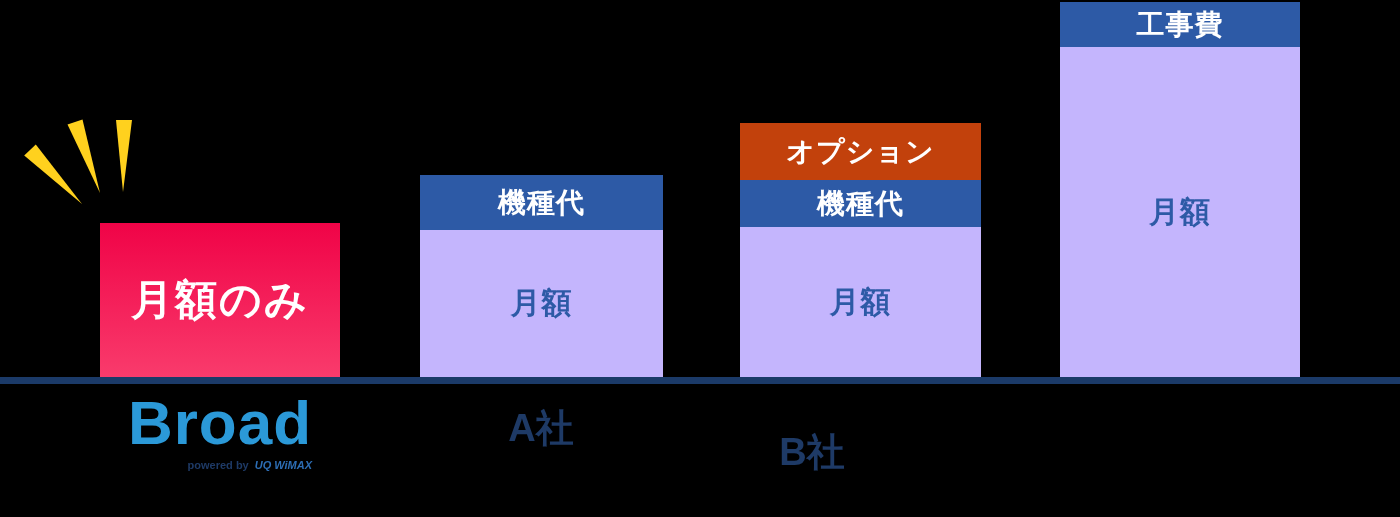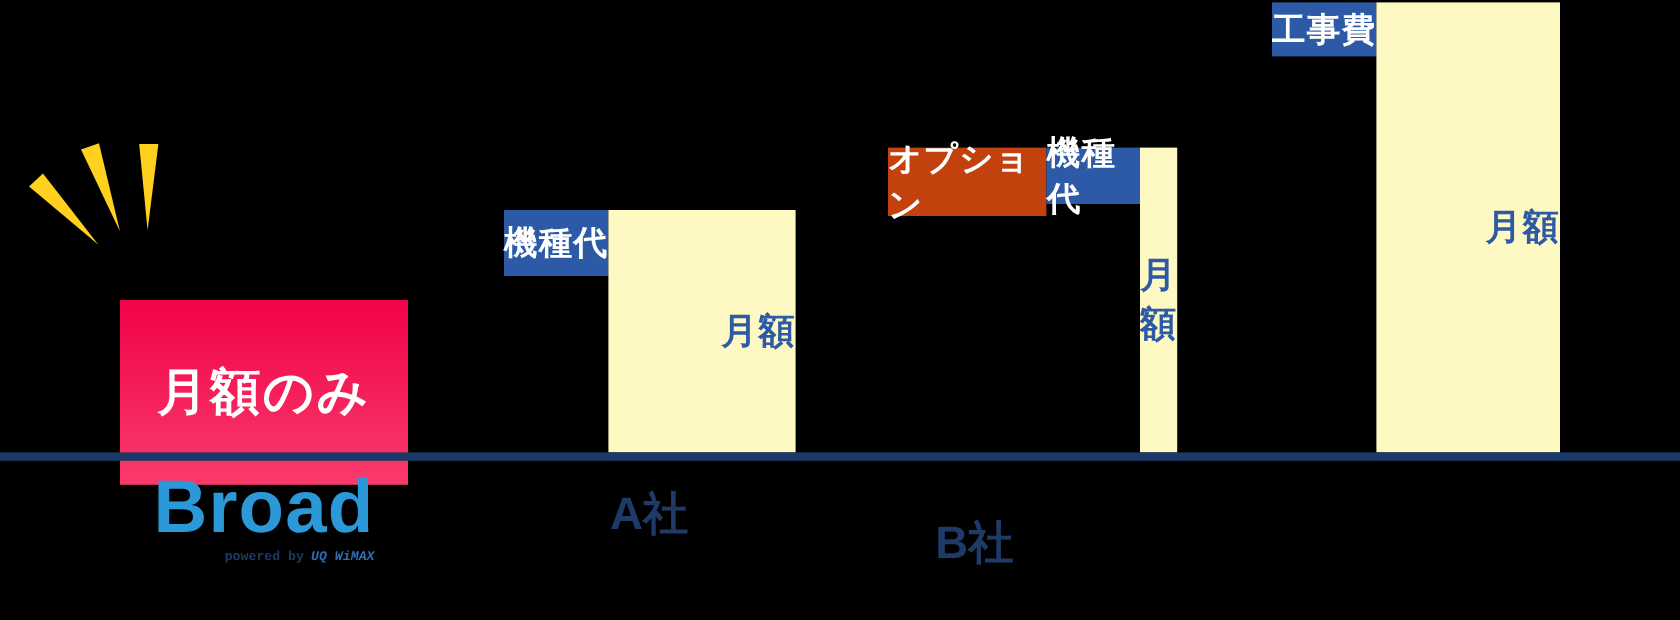--- a/index.html
+++ b/index.html
@@ -1,33 +1,33 @@
 <!DOCTYPE html>
 <html><head>
 <meta charset="utf-8">
 <style>
   html,body{margin:0;padding:0;background:#000;}
   #stage{
     position:relative;width:1400px;height:517px;background:#000;overflow:hidden;
     font-family:"Liberation Sans","DejaVu Sans",sans-serif;
   }
-  .bar{position:absolute;display:flex;}
+  .bar{position:absolute;display:flex;flex-direction:column;}
   .seg{display:flex;align-items:center;justify-content:center;}
   .seg span{font-weight:bold;}
   .seg-red{
     flex:1;background:linear-gradient(180deg,#F00347 0%,#F93B6C 100%);
   }
   .seg-red span{color:#fff;font-size:42px;letter-spacing:2px;}
   .seg-mid{background:#2D5AA6;}
   .seg-dark{background:#c2410c;}
-  .seg-light{background:#fef9c3;flex:1;justify-content:flex-end;}
+  .seg-light{background:#c4b5fd;flex:1;}
   .seg-mid span,.seg-dark span{color:#fff;font-size:28px;letter-spacing:1px;}
   .seg-light span{color:#2D5AA6;font-size:30px;letter-spacing:1px;}
 
-  #bar-broad{left:100px;top:223px;width:240px;height:154px;margin-top:27px;}
+  #bar-broad{left:100px;top:223px;width:240px;height:154px;}
   #bar-a{left:420px;top:175px;width:243px;height:202px;}
   #bar-b{left:740px;top:123px;width:241px;height:254px;}
   #bar-c{left:1060px;top:2px;width:240px;height:375px;}
   #bar-a .seg-mid{height:55px;}
   #bar-b .seg-dark{height:57px;}
   #bar-b .seg-mid{height:47px;}
   #bar-c .seg-mid{height:45px;}
 
   #axis{position:absolute;left:0;top:377px;width:1400px;height:7px;background:#1B3A68;}
 
@@ -41,21 +41,21 @@
 
   #sparkles{position:absolute;left:18px;top:104px;}
   #sparkles polygon{fill:#FFD11E;}
 
   #logo{
     position:absolute;left:220px;top:392px;transform:translateX(-50%);
     text-align:right;line-height:1;white-space:nowrap;
   }
   #logo-line1{color:#2B99D8;font-size:62px;font-weight:bold;letter-spacing:1px;}
   #logo-line2{color:#16388C;font-size:40px;font-weight:bold;letter-spacing:4px;margin-top:2px;}
-  #logo-powered{margin-top:6px;font-size:11px;font-weight:bold;font-family:Liberation Mono, monospace;}
+  #logo-powered{margin-top:6px;font-size:11px;font-weight:bold;}
   #powered-prefix{color:#1E3A66;margin-right:6px;}
   #powered-brand{color:#2D6EB5;font-style:italic;}
 </style>
 </head>
 <body>
 
 <div id="stage">
 
   <svg id="sparkles" width="120" height="105" viewBox="0 0 120 105" aria-hidden="true">
     <polygon points="6.2,51.5 17.8,40.5 64,100"></polygon>

